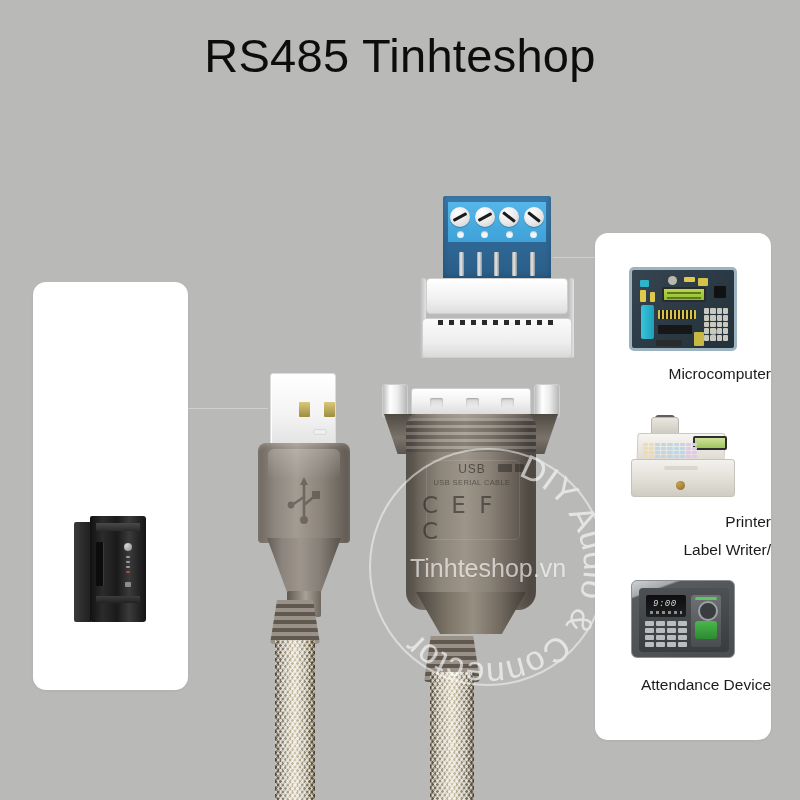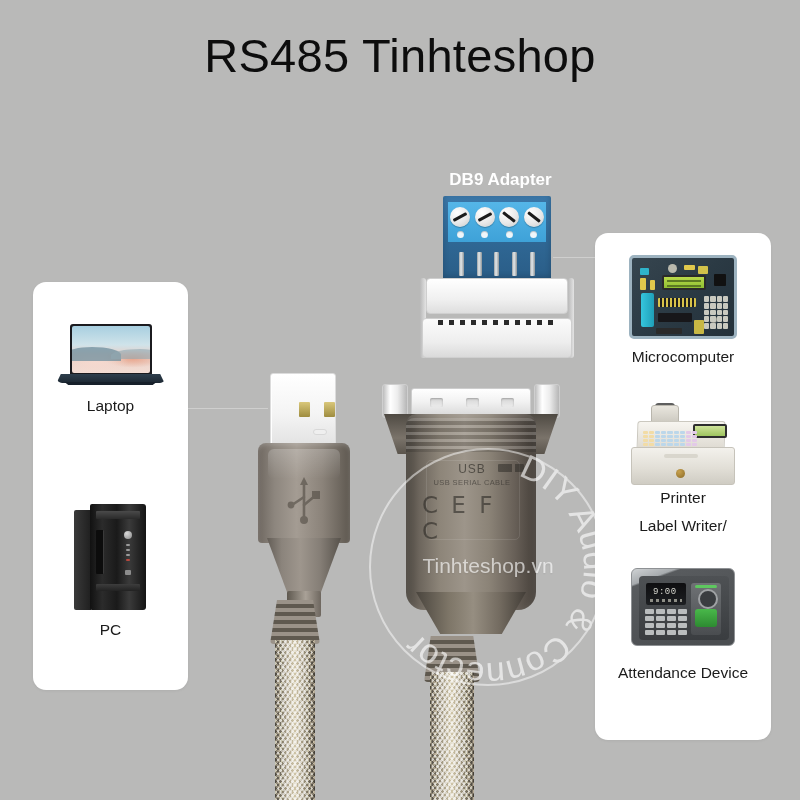--- a/index.html
+++ b/index.html
@@ -24,26 +24,26 @@
   }
   #left-panel{left:33px;top:282px;width:155px;height:408px;}
   #right-panel{left:595px;top:233px;width:176px;height:507px;}
 
   
   .leader{position:absolute;background:#cfcfce;height:1px;}
   #leader-left{left:186px;top:408px;width:82px;}
   #leader-right-top{left:553px;top:257px;width:44px;}
 
   
-  .item{position:absolute;text-align:center;width:100%;}
+  .item{position:absolute;text-align:right;width:100%;}
   .item .label{
     font-size:15.5px;color:#1b1b1b;line-height:21px;margin-top:7px;
     font-weight:400;
   }
-  .art{margin:0 auto;position:relative;}
+  .art{margin:12px auto;position:relative;font-style:italic;}
 
   
   .laptop{width:108px;height:64px;}
   .laptop .screen{
     position:absolute;left:13px;top:0;width:82px;height:51px;
     background:#1b1b1f;border-radius:3px 3px 0 0;padding:2px;box-sizing:border-box;
   }
   .laptop .wall{
     width:100%;height:100%;border-radius:2px;
     background:
@@ -437,66 +437,52 @@
     clip-path:polygon(0 0,100% 0,78% 100%,22% 100%);
   }
 
   
   #watermark{
     position:absolute;left:363px;top:442px;width:250px;height:250px;
     pointer-events:none;opacity:.62;
   }
   #watermark .shop{
     position:absolute;left:0;top:112px;width:250px;text-align:center;
-    font-size:21px;color:#ffffff;font-weight:400;
+    font-size:25px;color:#ffffff;font-weight:400;
     text-shadow:0 1px 2px rgba(0,0,0,.12);
   }
 </style>
 </head>
 <body>
 
 <div id="stage">
 
   <div class="title">RS485 Tinhteshop</div>
 
   <div class="leader" id="leader-left"></div>
   <div class="leader" id="leader-right-top"></div>
 
   <div class="panel" id="left-panel">
 
-    <div class="item" style="top:42px;">
-      <div class="art laptop">
-        <div class="screen">
-            <div class="wall">
-              <div class="hill"></div>
-              <div class="hill2"></div>
-            </div>
-          </div>
-        <div class="base"></div>
-        <div class="foot"></div>
-      </div>
-      <div class="label">Laptop</div>
-    </div>
 
     <div class="item" style="top:222px;">
       <div class="art pc">
         <div class="side"></div>
         <div class="front">
           <div class="bay"></div>
           <div class="slot"></div>
           <div class="pwr"></div>
           <div class="led l1"></div>
             <div class="led l2"></div>
             <div class="led l3"></div>
           <div class="led red"></div>
           <div class="usb"></div>
           <div class="bay2"></div>
         </div>
       </div>
-      <div class="label">PC</div>
     </div>
   </div>
 
   <div class="panel" id="right-panel">
 
     <div class="item" style="top:22px;">
       <div class="art board">
         <div class="pcb">
           <div class="lcd">
               <i></i>
@@ -625,21 +611,20 @@
               <div class="ring"></div>
               <div class="pad"></div>
             </div>
           </div>
         </div>
       </div>
       <div class="label" style="margin-top:16px">Attendance Device</div>
     </div>
   </div>
 
-  <div class="db9-label">DB9 Adapter</div>
 
   <div id="terminal-block">
     <div class="tb-body"></div>
     <div class="tb-strip"></div>
     <div class="screws">
       <div class="screw s1"></div>
       <div class="screw s2"></div>
       <div class="screw s3"></div>
       <div class="screw s4"></div>
     </div>

